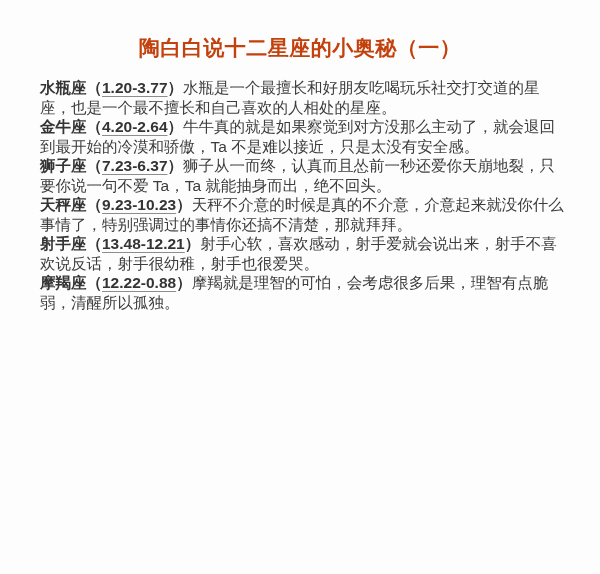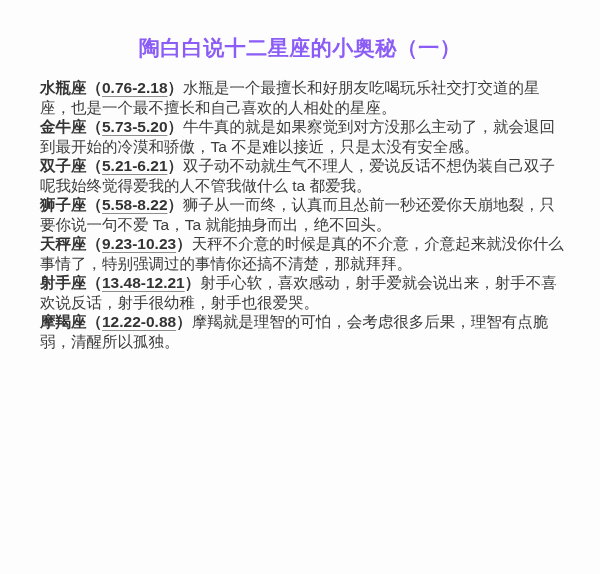--- a/index.html
+++ b/index.html
@@ -16,21 +16,21 @@
   }
   .article {
     width: 600px;
     height: 574px;
     box-sizing: border-box;
   }
   .page-title {
     margin: 34px 0 16px 0;
     font-size: 21px;
     font-weight: 700;
-    color: #8b5cf6;
+    color: #c2410c;
     text-align: center;
     letter-spacing: 0.5px;
   }
   .entries {
     padding: 0 36px 0 40px;
     color: #3c3c3c;
     font-size: 15.5px;
     line-height: 19.5px;
   }
   .entry {
@@ -51,30 +51,29 @@
     font-weight: 400;
   }
 </style>
 </head>
 <body>
 
 <div class="article">
   <h1 class="page-title">陶白白说十二星座的小奥秘（一）</h1>
 
   <div class="entries">
-  <p class="entry"><span class="entry-head"><span>水瓶座</span><span>（</span><span class="entry-dates">0.76-2.18</span><span>）</span></span><span class="entry-text">水瓶是一个最擅长和好朋友吃喝玩乐社交打交道的星座，也是一个最不擅长和自己喜欢的人相处的星座。</span></p>
+  <p class="entry"><span class="entry-head"><span>水瓶座</span><span>（</span><span class="entry-dates">1.20-3.77</span><span>）</span></span><span class="entry-text">水瓶是一个最擅长和好朋友吃喝玩乐社交打交道的星座，也是一个最不擅长和自己喜欢的人相处的星座。</span></p>
 
 
 
-  <p class="entry"><span class="entry-head"><span>金牛座</span><span>（</span><span class="entry-dates">5.73-5.20</span><span>）</span></span><span class="entry-text">牛牛真的就是如果察觉到对方没那么主动了，就会退回到最开始的冷漠和骄傲，Ta 不是难以接近，只是太没有安全感。</span></p>
-
-  <p class="entry"><span class="entry-head"><span>双子座</span><span>（</span><span class="entry-dates">5.21-6.21</span><span>）</span></span><span class="entry-text">双子动不动就生气不理人，爱说反话不想伪装自己双子呢我始终觉得爱我的人不管我做什么 ta 都爱我。</span></p>
+  <p class="entry"><span class="entry-head"><span>金牛座</span><span>（</span><span class="entry-dates">4.20-2.64</span><span>）</span></span><span class="entry-text">牛牛真的就是如果察觉到对方没那么主动了，就会退回到最开始的冷漠和骄傲，Ta 不是难以接近，只是太没有安全感。</span></p>
 
 
-  <p class="entry"><span class="entry-head"><span>狮子座</span><span>（</span><span class="entry-dates">5.58-8.22</span><span>）</span></span><span class="entry-text">狮子从一而终，认真而且怂前一秒还爱你天崩地裂，只要你说一句不爱 Ta，Ta 就能抽身而出，绝不回头。</span></p>
+
+  <p class="entry"><span class="entry-head"><span>狮子座</span><span>（</span><span class="entry-dates">7.23-6.37</span><span>）</span></span><span class="entry-text">狮子从一而终，认真而且怂前一秒还爱你天崩地裂，只要你说一句不爱 Ta，Ta 就能抽身而出，绝不回头。</span></p>
 
 
   <p class="entry"><span class="entry-head"><span>天秤座</span><span>（</span><span class="entry-dates">9.23-10.23</span><span>）</span></span><span class="entry-text">天秤不介意的时候是真的不介意，介意起来就没你什么事情了，特别强调过的事情你还搞不清楚，那就拜拜。</span></p>
 
 
   <p class="entry"><span class="entry-head"><span>射手座</span><span>（</span><span class="entry-dates">13.48-12.21</span><span>）</span></span><span class="entry-text">射手心软，喜欢感动，射手爱就会说出来，射手不喜欢说反话，射手很幼稚，射手也很爱哭。</span></p>
 
   <p class="entry"><span class="entry-head"><span>摩羯座</span><span>（</span><span class="entry-dates">12.22-0.88</span><span>）</span></span><span class="entry-text">摩羯就是理智的可怕，会考虑很多后果，理智有点脆弱，清醒所以孤独。</span></p>
 </div>
 </div>

